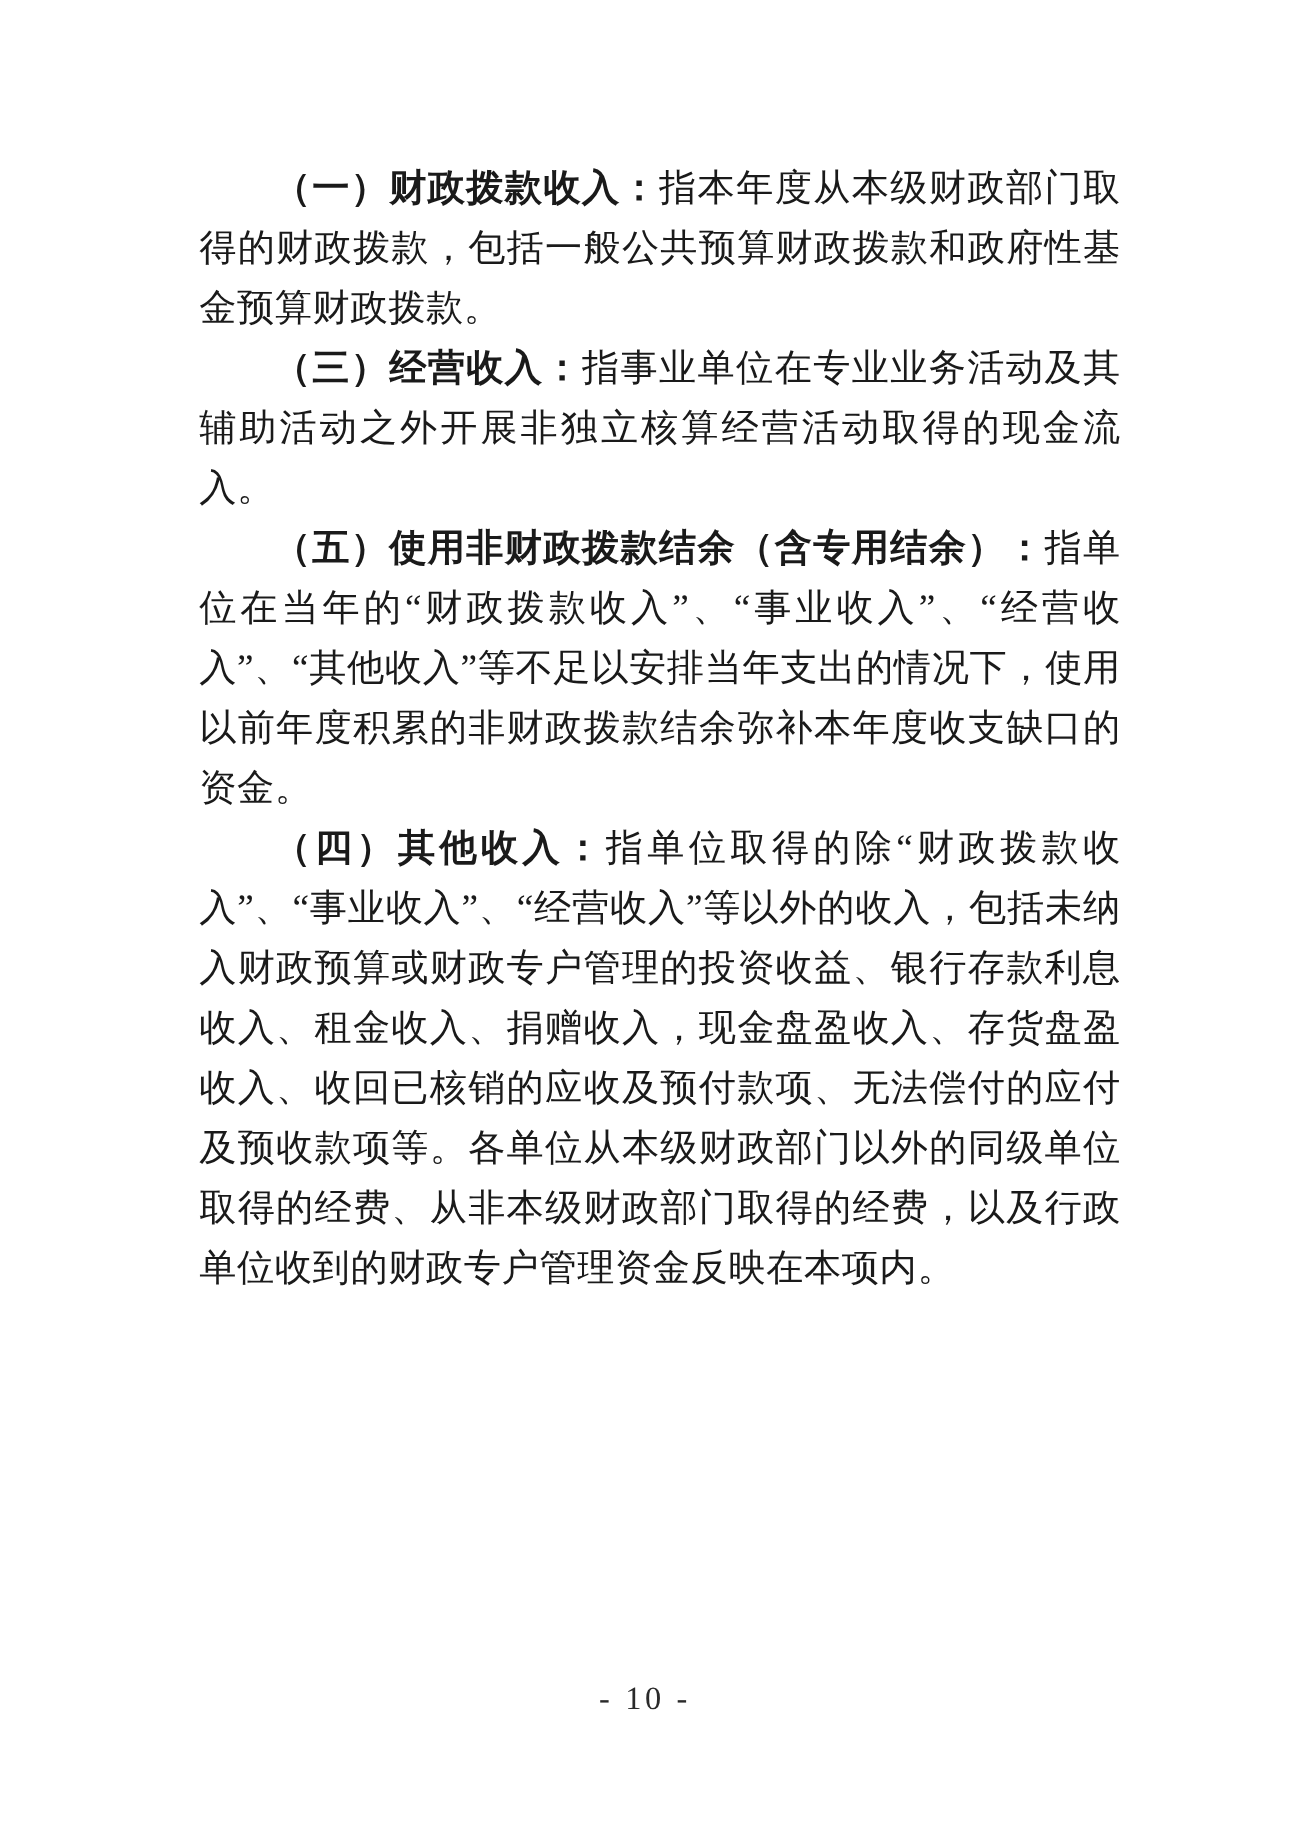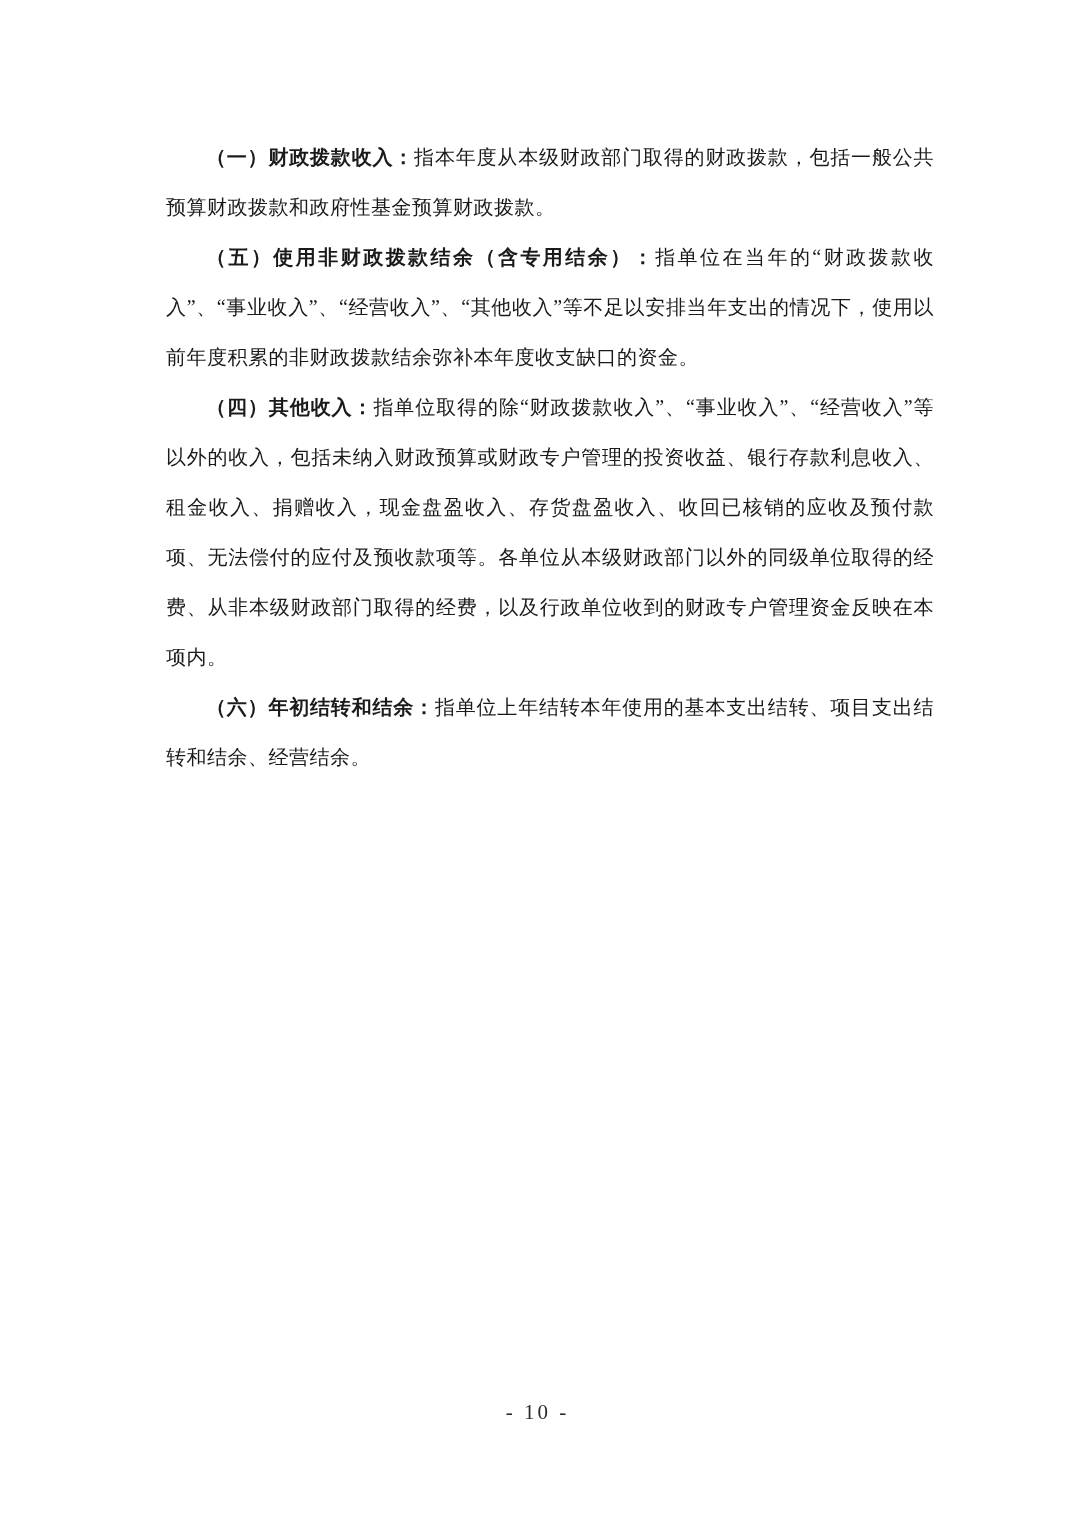--- a/index.html
+++ b/index.html
@@ -17,21 +17,21 @@
     color: #1a1a1a;
   }
   .content {
     position: absolute;
     left: 166px;
     top: 132px;
     width: 768px;
   }
   .para {
     margin: 0;
-    font-size: 20px;
+    font-size: 31px;
     line-height: 50px;
     text-align: justify;
     text-justify: inter-ideograph;
     text-indent: 2em;
     letter-spacing: 0.5px;
     word-break: break-all;
     font-family: Liberation Serif, serif;
   }
   .para-heading {
     font-weight: 700;
@@ -40,42 +40,42 @@
     font-weight: 400;
   }
   .footer {
     position: absolute;
     left: 0;
     top: 1400px;
     width: 100%;
     text-align: center;
   }
   .page-number {
-    font-size: 21px;
+    font-size: 27px;
     color: #2a2a2a;
     letter-spacing: 3px;
     font-family: "Liberation Serif", "DejaVu Serif", serif;
   }
 </style>
 </head>
 <body>
 
 <div class="page">
 
   <div class="content">
 
     <p class="para"><b class="para-heading">（一）财政拨款收入：</b><span class="para-body">指本年度从本级财政部门取得的财政拨款，包括一般公共预算财政拨款和政府性基金预算财政拨款。</span></p>
 
 
+    <p class="para"><b class="para-heading">（三）经营收入：</b><span class="para-body">指事业单位在专业业务活动及其辅助活动之外开展非独立核算经营活动取得的现金流入。</span></p>
 
     <p class="para"><b class="para-heading">（五）使用非财政拨款结余（含专用结余）：</b><span class="para-body">指单位在当年的“财政拨款收入”、“事业收入”、“经营收入”、“其他收入”等不足以安排当年支出的情况下，使用以前年度积累的非财政拨款结余弥补本年度收支缺口的资金。</span></p>
 
     <p class="para"><b class="para-heading">（四）其他收入：</b><span class="para-body">指单位取得的除“财政拨款收入”、“事业收入”、“经营收入”等以外的收入，包括未纳入财政预算或财政专户管理的投资收益、银行存款利息收入、租金收入、捐赠收入，现金盘盈收入、存货盘盈收入、收回已核销的应收及预付款项、无法偿付的应付及预收款项等。各单位从本级财政部门以外的同级单位取得的经费、从非本级财政部门取得的经费，以及行政单位收到的财政专户管理资金反映在本项内。</span></p>
 
-    <p class="para"><b class="para-heading">（六）年初结转和结余：</b><span class="para-body">指单位上年结转本年使用的基本支出结转、项目支出结转和结余、经营结余。</span></p>
 
   </div>
 
   <div class="footer">
     <span class="page-number">- 10 -</span>
   </div>
 
 </div>
 
 </body></html>

